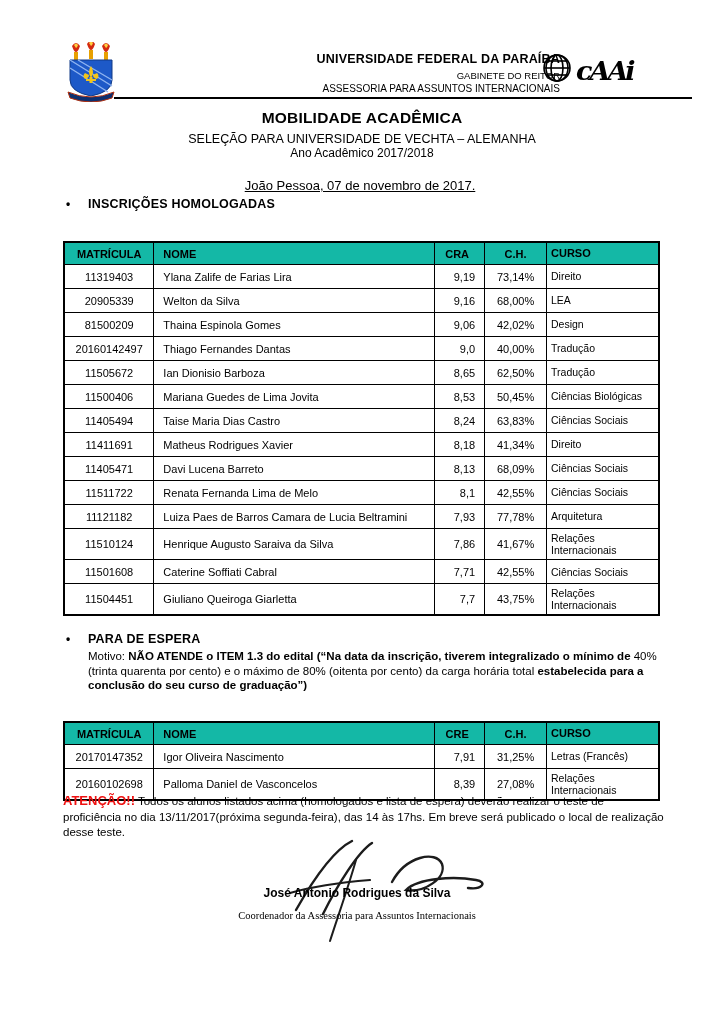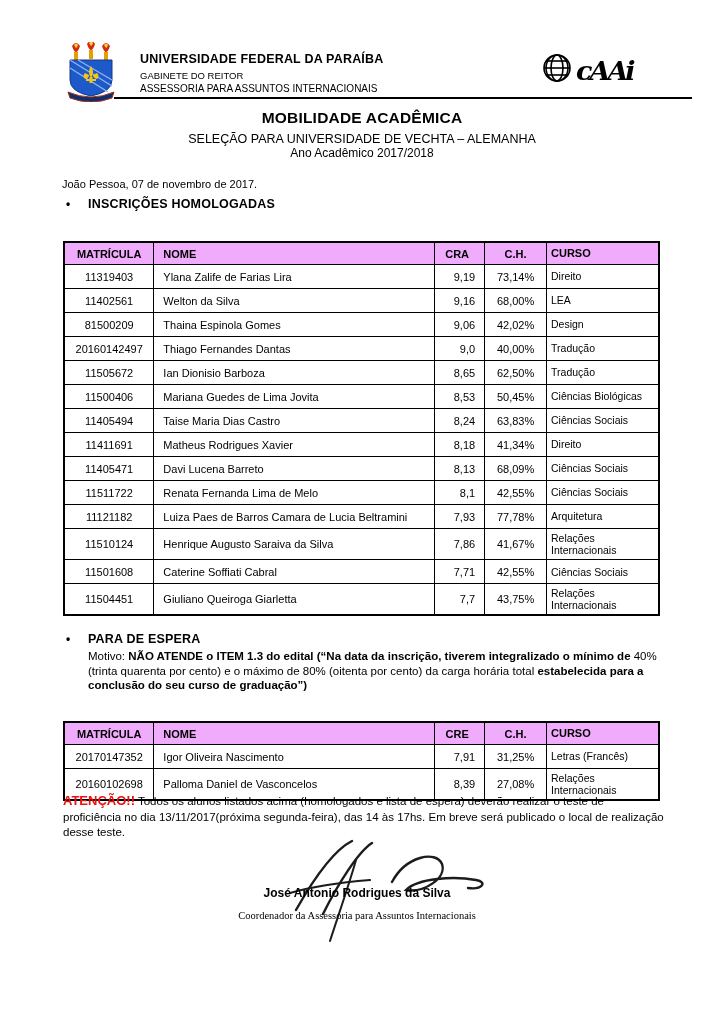--- a/index.html
+++ b/index.html
@@ -5,53 +5,53 @@
   html,body { margin:0; padding:0; }
   body {
     width:724px; height:1024px; position:relative;
     background:#ffffff; color:#000;
     font-family:"Liberation Sans", sans-serif;
     overflow:hidden;
   }
 
   
   .crest { position:absolute; left:64px; top:42px; width:54px; height:60px; }
-  .header-text { position:absolute; left:140px; top:52px; width:420px; text-align:left; line-height:1.25; }
+  .header-text { position:absolute; left:140px; top:52px; width:420px; text-align:right; line-height:1.25; }
   .hdr-university { font-size:12.5px; font-weight:bold; letter-spacing:.2px; }
   .hdr-office { font-size:9.5px; margin-top:2px; }
   .hdr-dept { font-size:10px; margin-top:1px; }
   .intl-logo { position:absolute; left:541px; top:52px; display:flex; align-items:center; gap:3px; }
   .intl-logo .caai {
     font-size:27px; font-weight:800; font-style:italic;
     letter-spacing:-3px; transform:scaleY(.95);
     font-family:"DejaVu Serif", serif;
   }
   .header-rule { position:absolute; left:114px; top:97px; width:578px; border-top:2px solid #000; }
 
   
   .title-block { position:absolute; top:109px; left:62px; width:600px; text-align:center; }
   .title-main { font-size:15.5px; font-weight:bold; letter-spacing:.2px; }
   .title-sub { font-size:12.5px; margin-top:5px; }
   .title-year { font-size:12px; }
 
-  .date-line { position:absolute; top:178px; left:62px; width:596px; text-align:left; font-size:11px; }
+  .date-line { position:absolute; top:178px; left:62px; width:596px; text-align:center; font-size:13px;text-decoration:underline; }
 
   .section-heading { position:absolute; left:66px; font-size:12.5px; font-weight:bold; letter-spacing:.2px; }
   .section-heading .bullet { display:inline-block; width:22px; font-size:12px; }
   .heading-1 { top:197px; }
   .heading-2 { top:632px; }
 
   
   table { border-collapse:collapse; table-layout:fixed; width:597px; background:#fff; }
   .tbl { position:absolute; left:63px; }
   .tbl-1 { top:241px; }
   .tbl-2 { top:721px; }
   th, td { border:1px solid #000; font-size:11px; padding:3px 4px; }
   table { border:2px solid #000; }
-  th { background:#f0abfc; font-weight:bold; height:15px; }
+  th { background:#14b8a6; font-weight:bold; height:15px; }
   td { height:17px; }
   .c-mat { text-align:center; }
   .c-nome { text-align:left; padding-left:9px; }
   .c-cra { text-align:right; padding-right:9px; }
   .c-ch { text-align:center; }
   .c-curso { text-align:left; line-height:1.15; font-size:10.5px; }
   th.c-nome.left-h { text-align:left; }
   th { text-align:center; }
 
   
@@ -154,21 +154,21 @@
   </thead>
   <tbody>
       <tr>
         <td class="c-mat">11319403</td>
         <td class="c-nome">Ylana Zalife de Farias Lira</td>
         <td class="c-cra">9,19</td>
         <td class="c-ch">73,14%</td>
         <td class="c-curso">Direito</td>
       </tr>
       <tr>
-        <td class="c-mat">11402561</td>
+        <td class="c-mat">20905339</td>
         <td class="c-nome">Welton da Silva</td>
         <td class="c-cra">9,16</td>
         <td class="c-ch">68,00%</td>
         <td class="c-curso">LEA</td>
       </tr>
       <tr>
         <td class="c-mat">81500209</td>
         <td class="c-nome">Thaina Espinola Gomes</td>
         <td class="c-cra">9,06</td>
         <td class="c-ch">42,02%</td>

